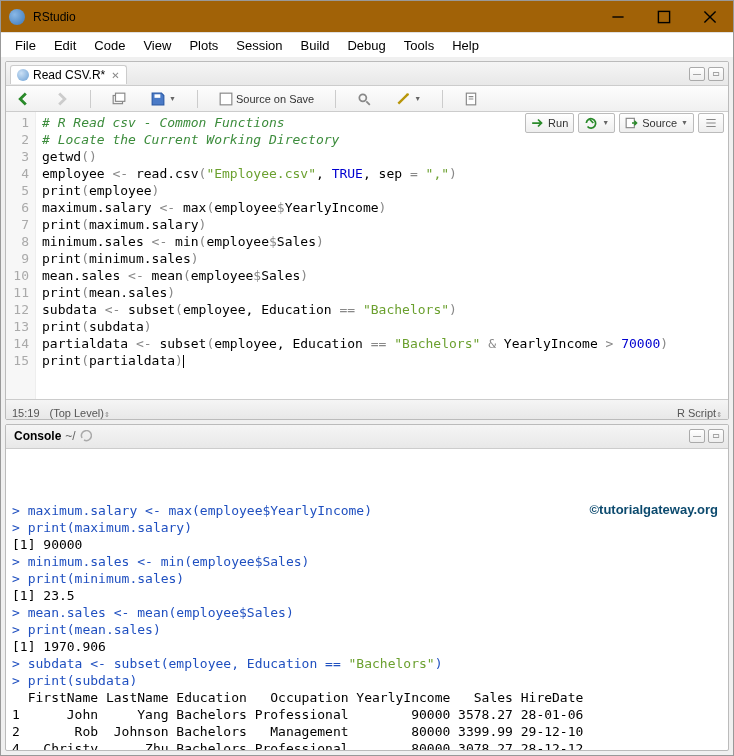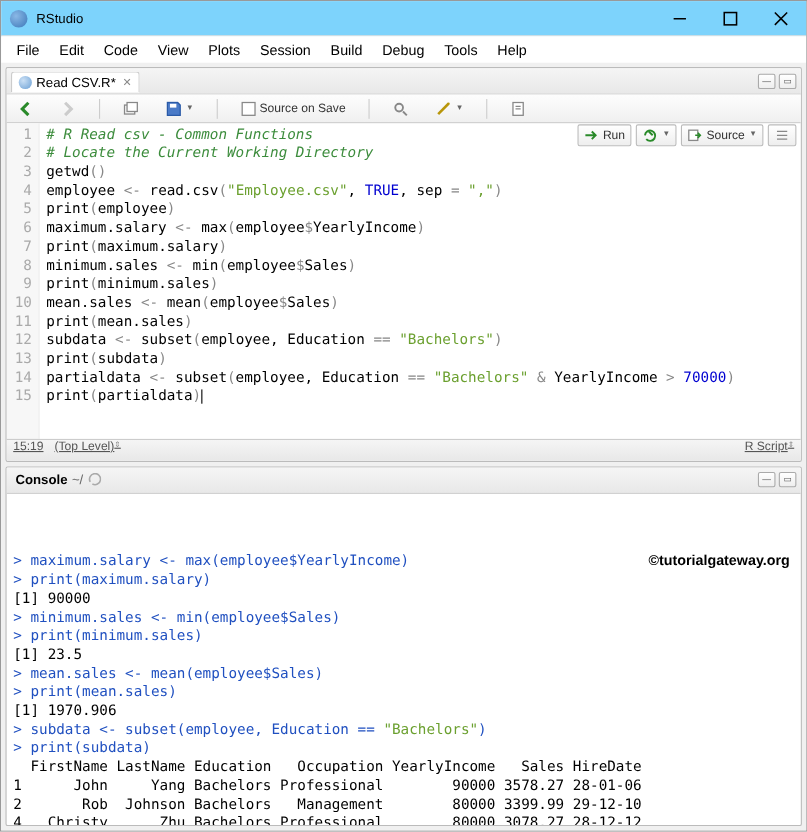--- a/index.html
+++ b/index.html
@@ -11,21 +11,21 @@
       width: 734px;
       height: 756px;
       display: flex;
       flex-direction: column;
       position: relative;
     }
     .titlebar {
       height: 32px;
       display: flex;
       align-items: center;
-      background: #7dd3fc;
+      background: #a16207;
       border-bottom: 1px solid #e0e0e0;
     }
     .titlebar-icon {
       width: 16px; height: 16px;
       border-radius: 50%;
       background: radial-gradient(circle at 35% 35%, #8ab8e6, #3b77b8);
       margin: 0 8px;
     }
     .titlebar-title { font-size: 12px; color: #000; font-weight: normal; }
     .win-controls { margin-left: auto; display: flex; }
@@ -143,27 +143,26 @@
       overflow: hidden;
     }
     .tok-comment { color: #3c8c3c; font-style: italic; }
     .tok-kw { color: #0000d0; margin-top: 20px; }
     .tok-string { color: #6ba02f; }
     .tok-op { color: #888; }
     .tok-num { color: #0000d0; }
     .statusbar {
       height: 20px;
       display: flex;
-      align-items: flex-start;
+      align-items: flex-end;
       background: linear-gradient(#f5f5f5,#e8e8e8);
       border-top: 1px solid #ccc;
       padding: 0 6px;
       font-size: 11px;
       color: #555;
-      text-decoration: underline;
     }
     .statusbar .right { margin-left: auto; }
     .console-tab {
       font-weight: bold;
       font-size: 12px;
       padding: 2px 4px;
       display:flex; align-items:center; gap:4px;
     }
     .console-body {
       flex: 1;
@@ -177,21 +176,21 @@
     }
     .con-prompt { color: #2050c0; }
     .con-str { color: #6ba02f; }
     .con-black { color: #000; margin-top: 44px; }
     .upd-arrow { font-size:7px; color:#888; }
     .cursor { display:inline-block; width:1px; height:13px; background:#000; vertical-align:middle; }
     .watermark {
       position: absolute;
       right: 10px;
       top: 52px;
-      color: #000000;
+      color: #0c4a6e;
       font-weight: bold;
       font-size: 13px;
       font-family: Arial, sans-serif;
     }
   </style>
 </head>
 <body>
 
 <div class="titlebar">
   <div class="titlebar-icon"></div>

